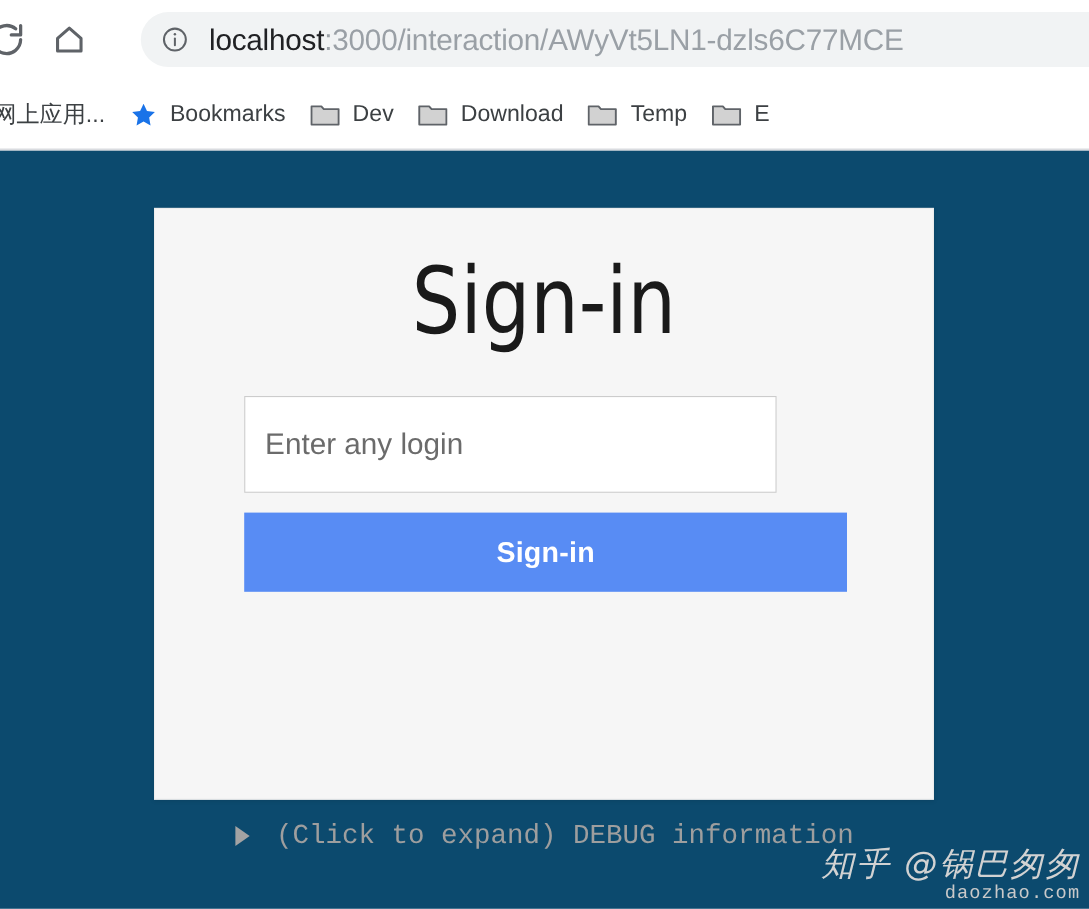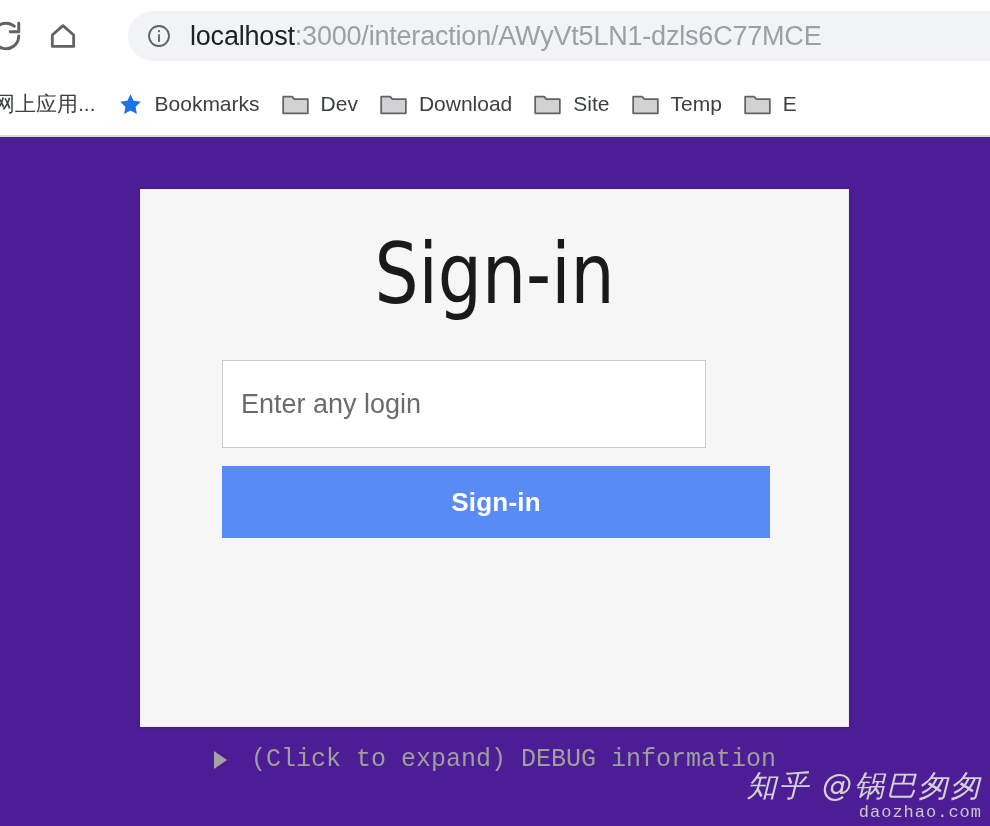--- a/index.html
+++ b/index.html
@@ -108,21 +108,21 @@
     height: 2px;
     background: #dadce0;
   }
 
   
   .page-content {
     position: absolute;
     top: 137px; left: 0;
     width: 990px;
     height: 689px;
-    background: #4c1d95;
+    background: #0c4a6e;
   }
 
   .signin-card {
     position: absolute;
     left: 140px;
     top: 52px;
     width: 709px;
     height: 538px;
     background: #f6f6f6;
     border: 1px solid #ededed;
@@ -304,28 +304,20 @@
 
     <div class="bookmark-item">
       <span class="bookmark-icon">
         <svg width="27" height="23" viewBox="0 0 28 23">
           <path d="M1.2 3.4h9.3l2.3 2.6h14.0v14.6H1.2z" fill="#d2d2d2" stroke="#5f6368" stroke-width="1.8" stroke-linejoin="round"></path>
         </svg>
       </span>
       <span class="bookmark-label">Download</span>
     </div>
 
-    <div class="bookmark-item">
-      <span class="bookmark-icon">
-        <svg width="27" height="23" viewBox="0 0 28 23">
-          <path d="M1.2 3.4h9.3l2.3 2.6h14.0v14.6H1.2z" fill="#d2d2d2" stroke="#5f6368" stroke-width="1.8" stroke-linejoin="round"></path>
-        </svg>
-      </span>
-      <span class="bookmark-label">Site</span>
-    </div>
 
     <div class="bookmark-item">
       <span class="bookmark-icon">
         <svg width="27" height="23" viewBox="0 0 28 23">
           <path d="M1.2 3.4h9.3l2.3 2.6h14.0v14.6H1.2z" fill="#d2d2d2" stroke="#5f6368" stroke-width="1.8" stroke-linejoin="round"></path>
         </svg>
       </span>
       <span class="bookmark-label">Temp</span>
     </div>
 

